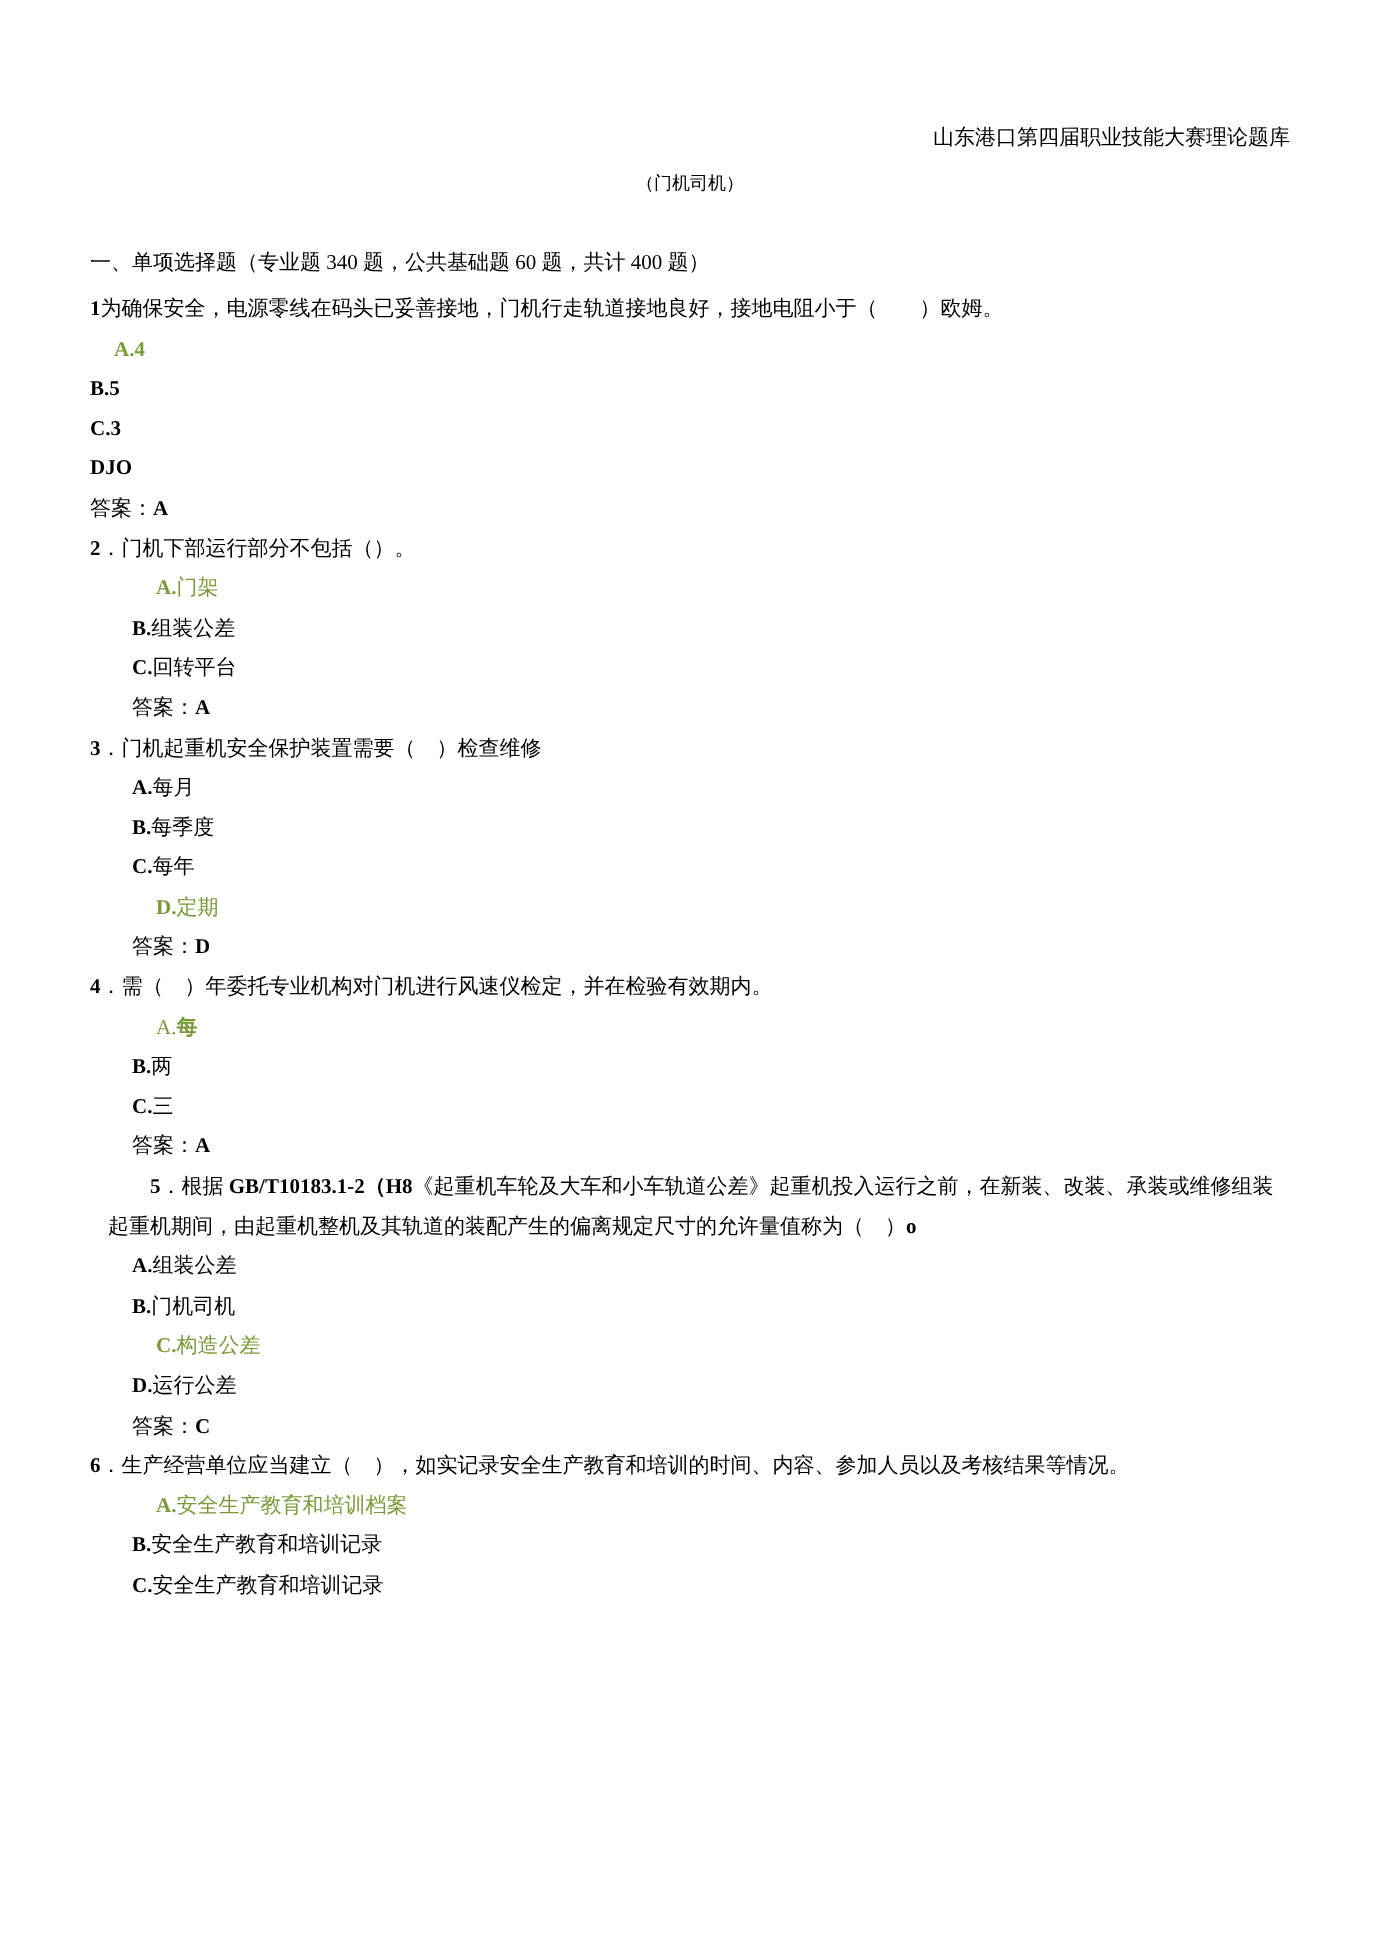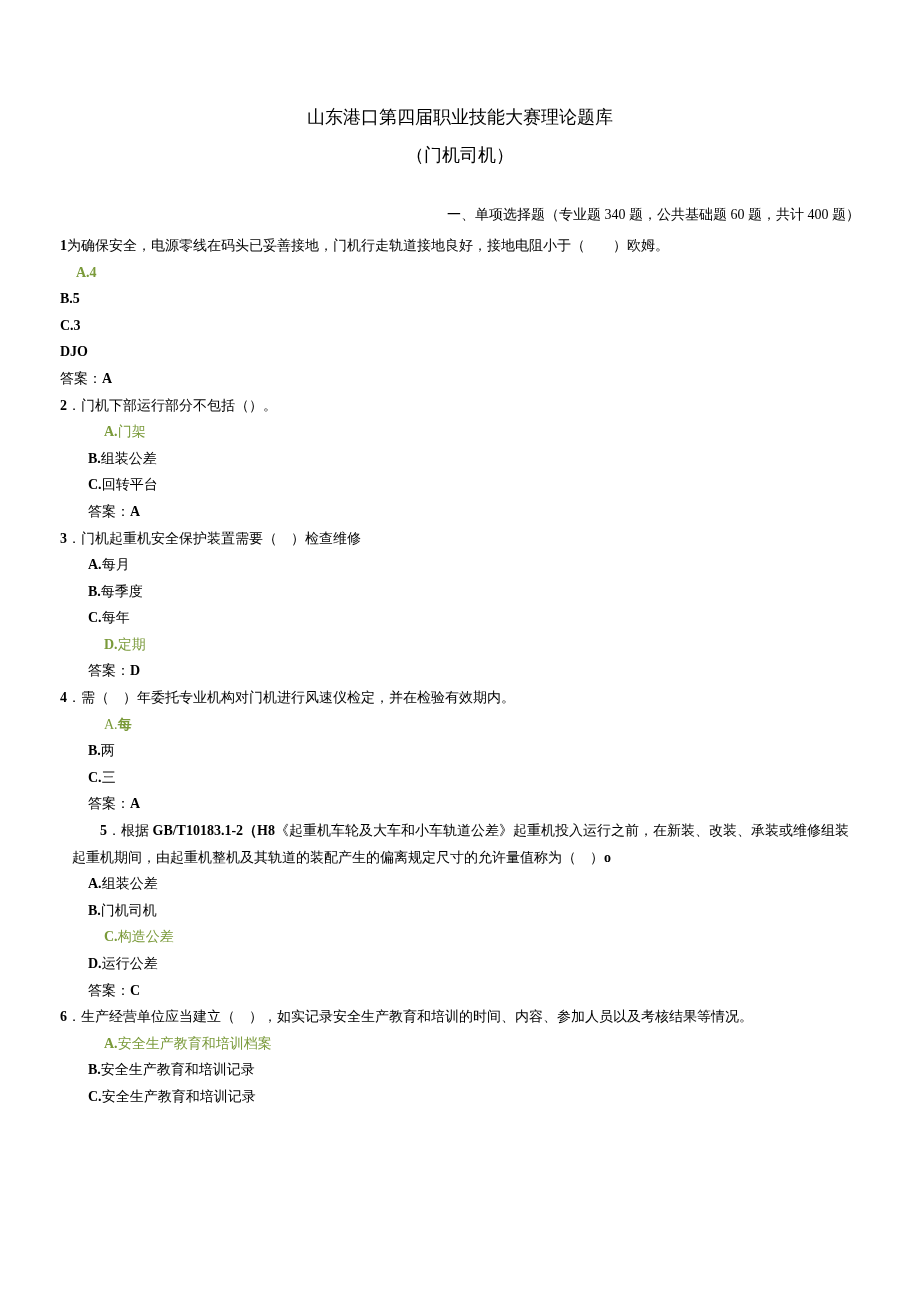--- a/index.html
+++ b/index.html
@@ -7,33 +7,31 @@
     font-size: 14px;
     line-height: 1.9;
     color: #000;
     background: #fff;
     margin: 0;
     padding: 80px 60px 40px 60px;
     width: 920px;
     box-sizing: border-box;
   }
   .title {
-    text-align: center;
-    font-size: 18px;
+    text-align: right;
+    font-size: 14px;
     margin-bottom: 4px;
-    margin-top: 20px;
   }
   .subtitle {
     text-align: center;
-    font-size: 18px;
+    font-size: 12px;
     margin-bottom: 30px;
   }
   .section {
     margin-bottom: 4px;
-    text-align: right;
   }
   .q-line {
     text-indent: 2em;
     margin: 0;
   }
   .opt {
     text-indent: 2em;
     margin: 0;
   }
   .ans {

